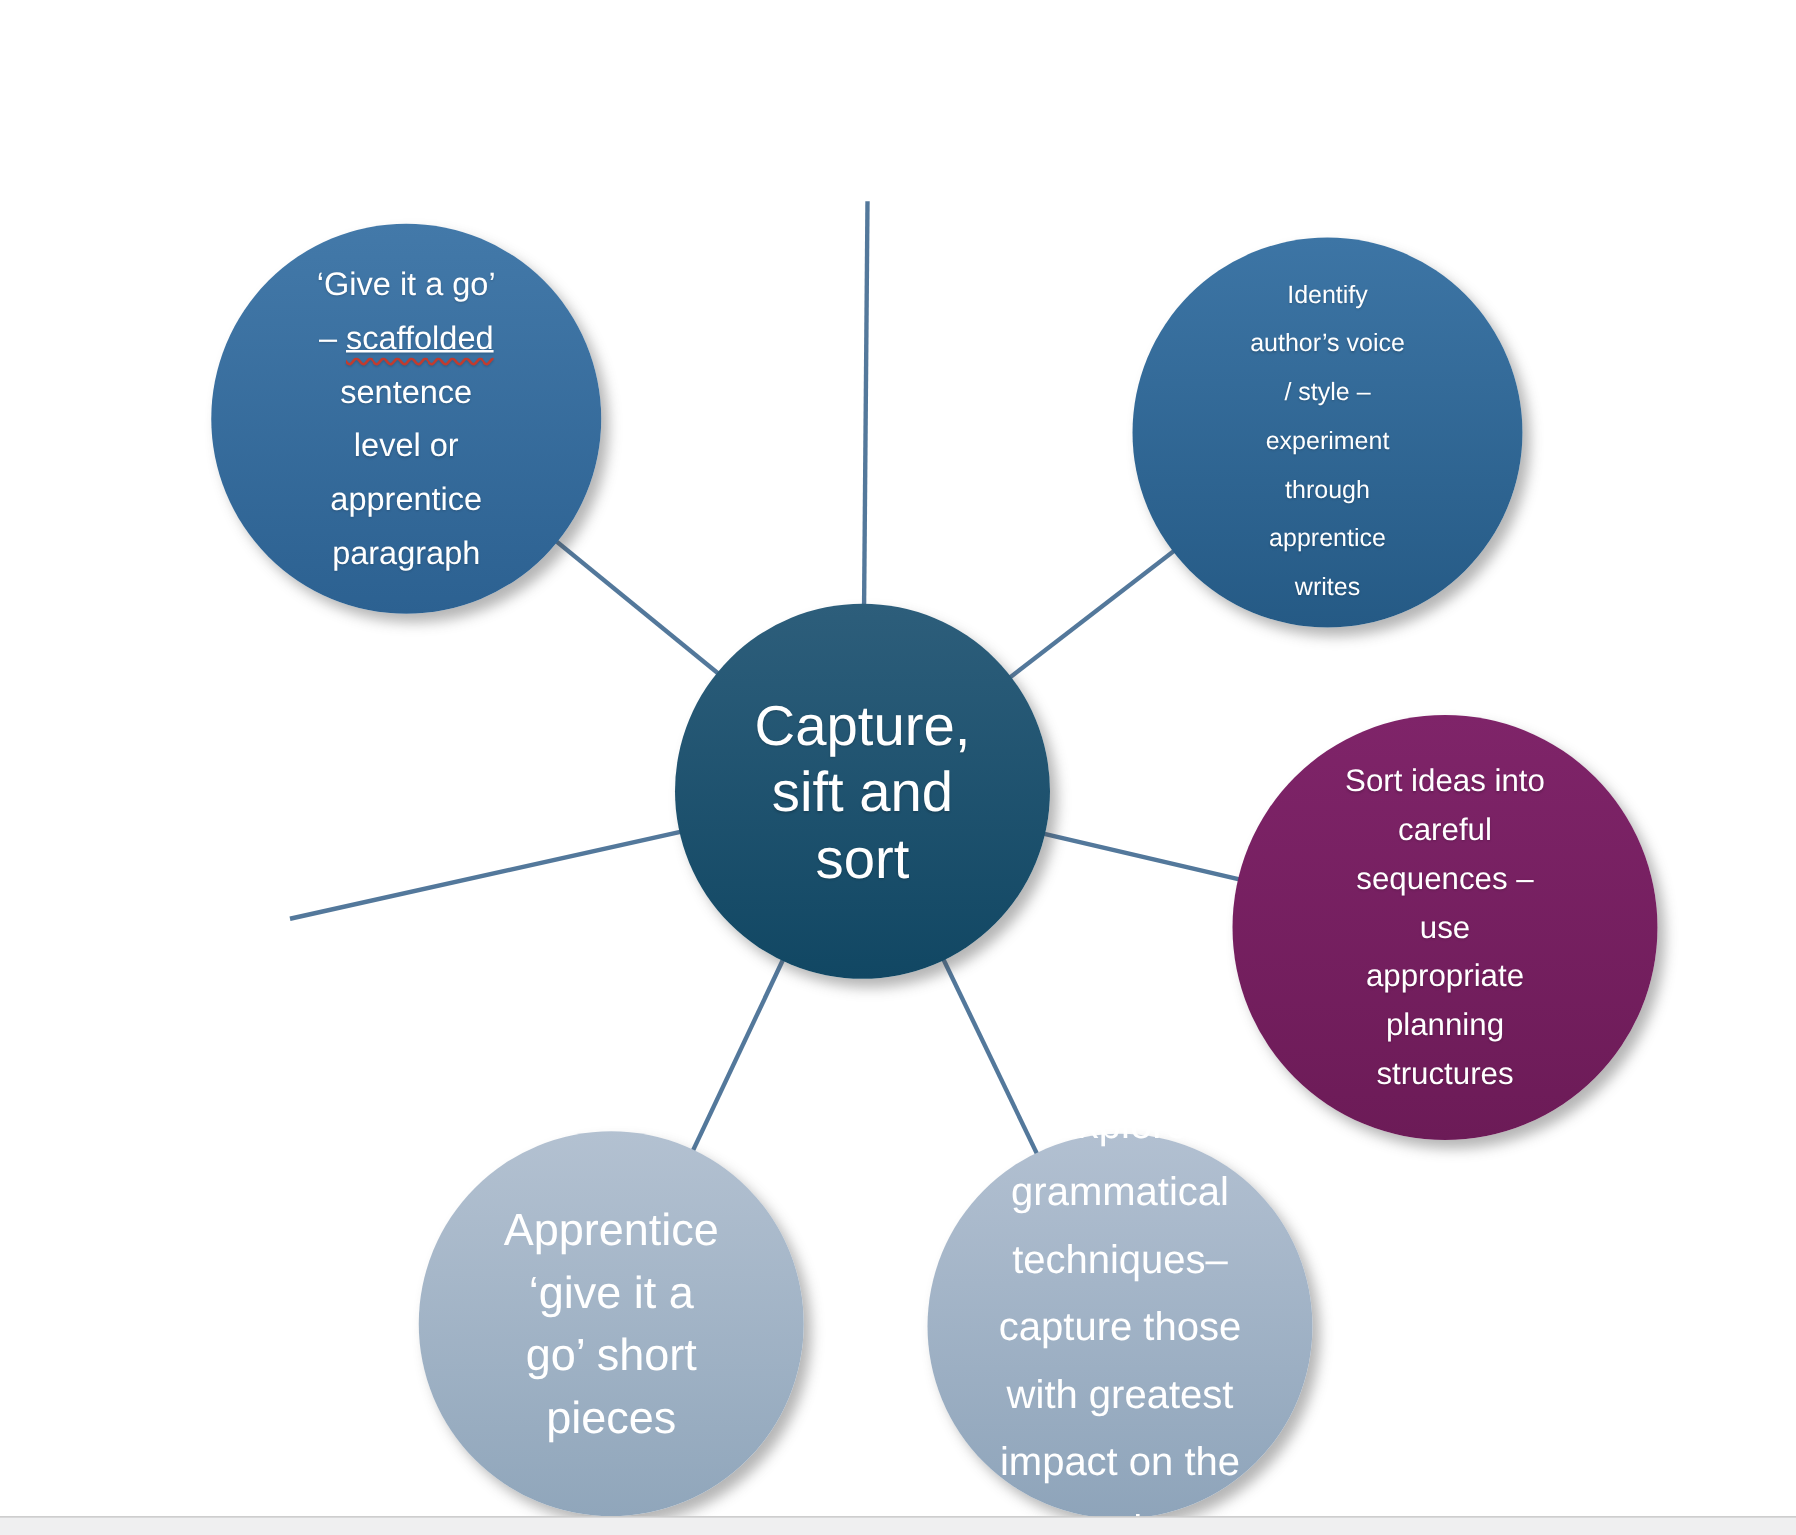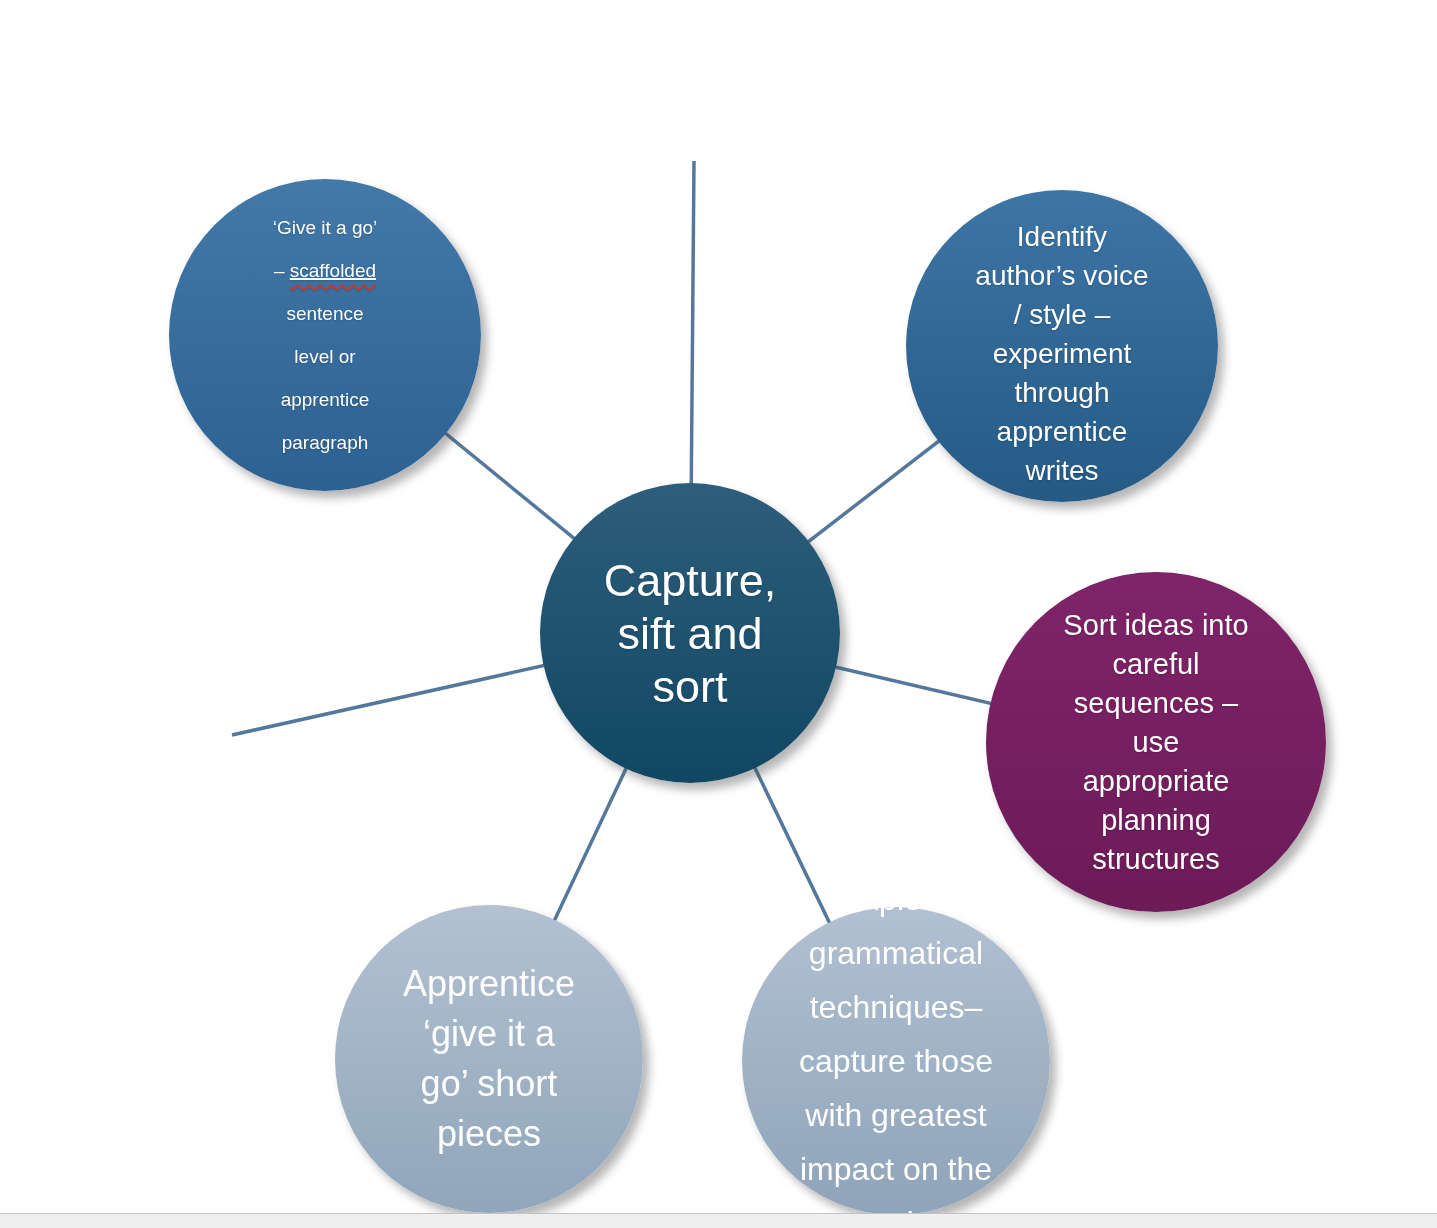--- a/index.html
+++ b/index.html
@@ -47,39 +47,39 @@
   .node-observe {
     left: 538px; top: 5px; width: 312px; height: 312px;
     background: linear-gradient(180deg, #2d5c77 0%, #0f455f 100%);
   }
   .node-observe .node-text { font-size: 27px; line-height: 39.5px; }
 
   .node-give-go {
     left: 169px; top: 179px; width: 312px; height: 312px;
     background: linear-gradient(180deg, #4379a9 0%, #2c6191 100%);
   }
-  .node-give-go .node-text { font-size: 19px; line-height: 43px; }
+  .node-give-go .node-text { font-size: 26px; line-height: 43px; }
 
   .node-identify {
     left: 906px; top: 190px; width: 312px; height: 312px;
     background: linear-gradient(180deg, #3d75a5 0%, #255a85 100%);
   }
-  .node-identify .node-text { font-size: 28px; line-height: 39px; margin-top: 14px; }
+  .node-identify .node-text { font-size: 20px; line-height: 39px; margin-top: 14px; }
 
   .node-genre {
     left: 74px; top: 577px; width: 316px; height: 316px;
     background: linear-gradient(180deg, #5e92be 0%, #45759d 100%);
   }
   .node-genre .node-text { font-size: 28px; line-height: 39.5px; }
 
   .node-sort {
     left: 986px; top: 572px; width: 340px; height: 340px;
     background: linear-gradient(180deg, #7f2469 0%, #6c1b57 100%);
   }
-  .node-sort .node-text { font-size: 29px; line-height: 39px; }
+  .node-sort .node-text { font-size: 25px; line-height: 39px; }
 
   .node-apprentice {
     left: 335px; top: 905px; width: 308px; height: 308px;
     background: linear-gradient(180deg, #b3c1d1 0%, #90a6bb 100%);
   }
   .node-apprentice .node-text { font-size: 36px; line-height: 50px; text-shadow: none; }
 
   .node-grammar {
     left: 742px; top: 907px; width: 308px; height: 308px;
     background: linear-gradient(180deg, #b2c0d1 0%, #8ea4ba 100%);

